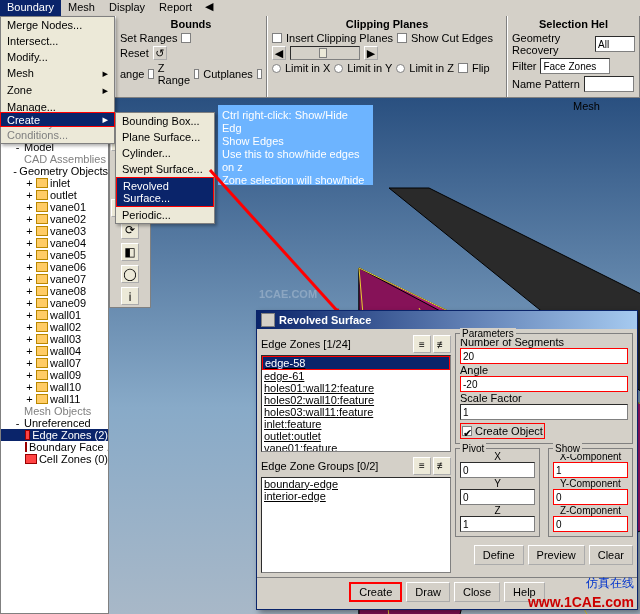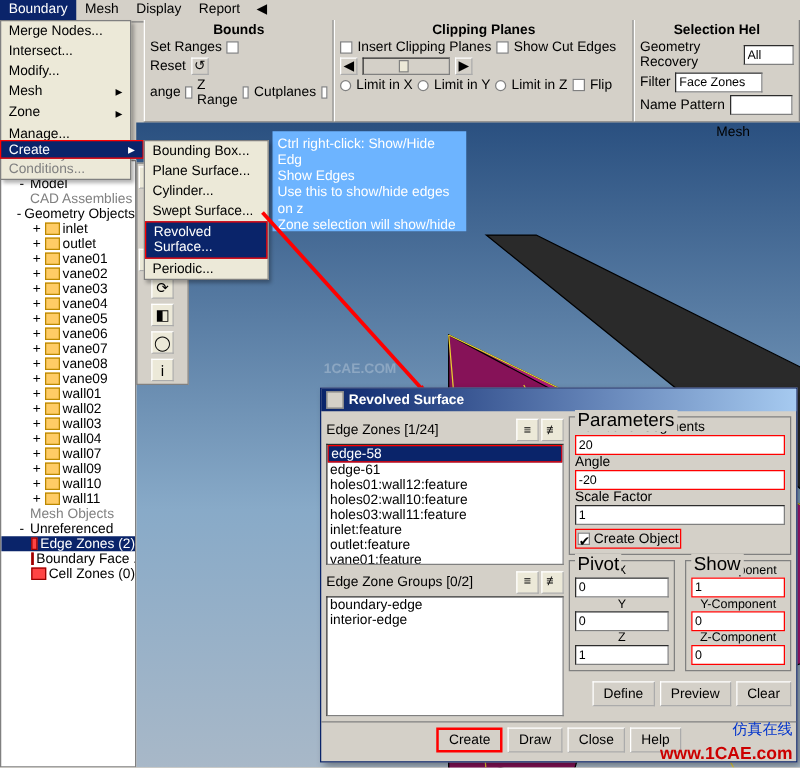--- a/index.html
+++ b/index.html
@@ -1,21 +1,21 @@
 <!DOCTYPE html>
 <html><head>
 <meta charset="utf-8">
 <style>
 * { box-sizing: border-box; margin: 0; padding: 0; font-family: "SimSun", Arial, sans-serif; font-size: 11px; }
 body { width: 640px; height: 614px; background: #d4d0c8; overflow: hidden; position: relative; }
 .menubar { display: flex; background: #d4d0c8; border-bottom: 1px solid #808080; height: 18px; }
 .menubar .item { padding: 1px 7px; cursor: pointer; }
 .menubar .active { background: #0a246a; color: #fff; }
 .menubar .arrow { padding: 0 6px; }
-.dropdown { position: absolute; left: 0; top: 16px; width: 105px; background: #ece9d8; border: 1px solid #808080; box-shadow: 2px 2px 3px rgba(0,0,0,.3); z-index: 10; }
+.dropdown { position: absolute; left: 0; top: 16px; width: 115px; background: #ece9d8; border: 1px solid #808080; box-shadow: 2px 2px 3px rgba(0,0,0,.3); z-index: 10; }
 .dropdown .mitem { padding: 2px 6px; cursor: pointer; display: flex; justify-content: space-between; }
 .dropdown .disabled { color: #808080; }
 .create-row { position: absolute; left: 0; top: 112px; width: 115px; height: 15px; background: #0a246a; border: 1px solid red; color: #fff; padding: 0 6px; display: flex; justify-content: space-between; align-items: center; z-index: 11; }
 .submenu { position: absolute; left: 115px; top: 112px; width: 100px; background: #ece9d8; border: 1px solid #808080; box-shadow: 2px 2px 3px rgba(0,0,0,.3); z-index: 12; }
 .submenu .mitem { padding: 2px 6px; }
 .submenu .hl { background: #0a246a; color: #fff; border: 1px solid red; }
 .ribbon { position: absolute; left: 115px; top: 16px; right: 0; height: 82px; background: #d4d0c8; border-bottom: 1px solid #808080; display: flex; }
 .group { border-left: 1px solid #fff; border-right: 1px solid #808080; padding: 2px 4px; font-size: 10px; }
 .group .glabel { text-align: center; font-weight: bold; margin-bottom: 2px; }
 .group .row { display: flex; align-items: center; gap: 4px; margin: 2px 0; }
@@ -39,27 +39,27 @@
 .tree .sel { background: #0a246a; color: #fff; }
 .tree .disabled { color: #808080; }
 .tree .sub { padding-left: 12px; }
 .dialog { position: absolute; left: 256px; top: 310px; width: 382px; height: 300px; background: #d4d0c8; border: 1px solid #0a246a; box-shadow: 3px 3px 6px rgba(0,0,0,.4); z-index: 50; }
 .dialog .titlebar { height: 18px; background: linear-gradient(90deg, #0a246a, #a6caf0); color: #fff; padding: 1px 4px; font-weight: bold; display: flex; align-items: center; }
 .dialog .titlebar .ticon { width: 14px; height: 14px; background: #d4d0c8; border: 1px solid #808080; margin-right: 4px; }
 .dialog .body { display: flex; padding: 4px; gap: 4px; height: 248px; }
 .dialog .left { width: 190px; display: flex; flex-direction: column; }
 .dialog .right { flex: 1; display: flex; flex-direction: column; }
 .dialog .grouplabel { padding: 2px 0; display: flex; justify-content: space-between; align-items: center; }
-.dialog .listbox { border: 1px inset #808080; background: #fff; flex: 1; overflow: hidden; font-size: 10px; }
+.dialog .listbox { border: 1px inset #808080; background: #fff; flex: 1; overflow: hidden; font-size: 10px; text-decoration: underline; }
 .dialog .listbox .li { padding: 0 2px; line-height: 12px; white-space: nowrap; }
 .dialog .listbox .sel { background: #0a246a; color: #fff; border: 1px solid red; }
 .dialog .grpbtns { display: flex; gap: 2px; }
 .iconbtn { width: 18px; height: 18px; border: 1px outset #fff; background: #ece9d8; display: flex; align-items: center; justify-content: center; font-size: 10px; }
 .fieldset { border: 1px solid #808080; padding: 2px 4px 4px 4px; margin-bottom: 4px; position: relative; }
-.fieldset .legend { position: absolute; top: -6px; left: 4px; background: #d4d0c8; padding: 0 2px; font-size: 15px; }
+.fieldset .legend { position: absolute; top: -6px; left: 4px; background: #d4d0c8; padding: 0 2px; font-size: 10px; }
 .txtinput { width: 100%; height: 16px; border: 1px inset #808080; background: #fff; padding: 0 2px; font-size: 10px; }
 .txtinput.mark { border: 1px solid red; }
 .chkrow { display: flex; align-items: center; gap: 3px; border: 1px solid red; padding: 1px; width: fit-content; }
 .pivot-axis { display: flex; gap: 8px; }
 .pa-col { flex: 1; }
 .pa-col .lbl { font-size: 10px; text-align: center; }
 .dlg-footer { display: flex; justify-content: center; gap: 4px; padding: 4px; border-top: 1px solid #808080; }
 .btn { height: 20px; padding: 0 8px; border: 1px outset #fff; background: #d4d0c8; cursor: pointer; font-size: 11px; }
 .btn.mark { border: 2px solid red; }
 .right-footer { display: flex; justify-content: flex-end; gap: 4px; margin-top: 4px; }
@@ -364,21 +364,21 @@
           <div class="iconbtn">≢</div>
         </div>
       </div>
       <div class="listbox" style="height:155px" id="edge-list">
           <div class="li sel">edge-58</div>
           <div class="li">edge-61</div>
           <div class="li">holes01:wall12:feature</div>
           <div class="li">holes02:wall10:feature</div>
           <div class="li">holes03:wall11:feature</div>
           <div class="li">inlet:feature</div>
-          <div class="li">outlet:feature</div>
+          <div class="li">outlet:outlet</div>
           <div class="li">vane01:feature</div>
         </div>
       <div class="grouplabel" style="margin-top:3px">
         <span>Edge Zone Groups [0/2]</span>
         <div class="grpbtns">
           <div class="iconbtn">≡</div>
           <div class="iconbtn">≢</div>
         </div>
       </div>
       <div class="listbox" style="height:30px" id="groups-list">

